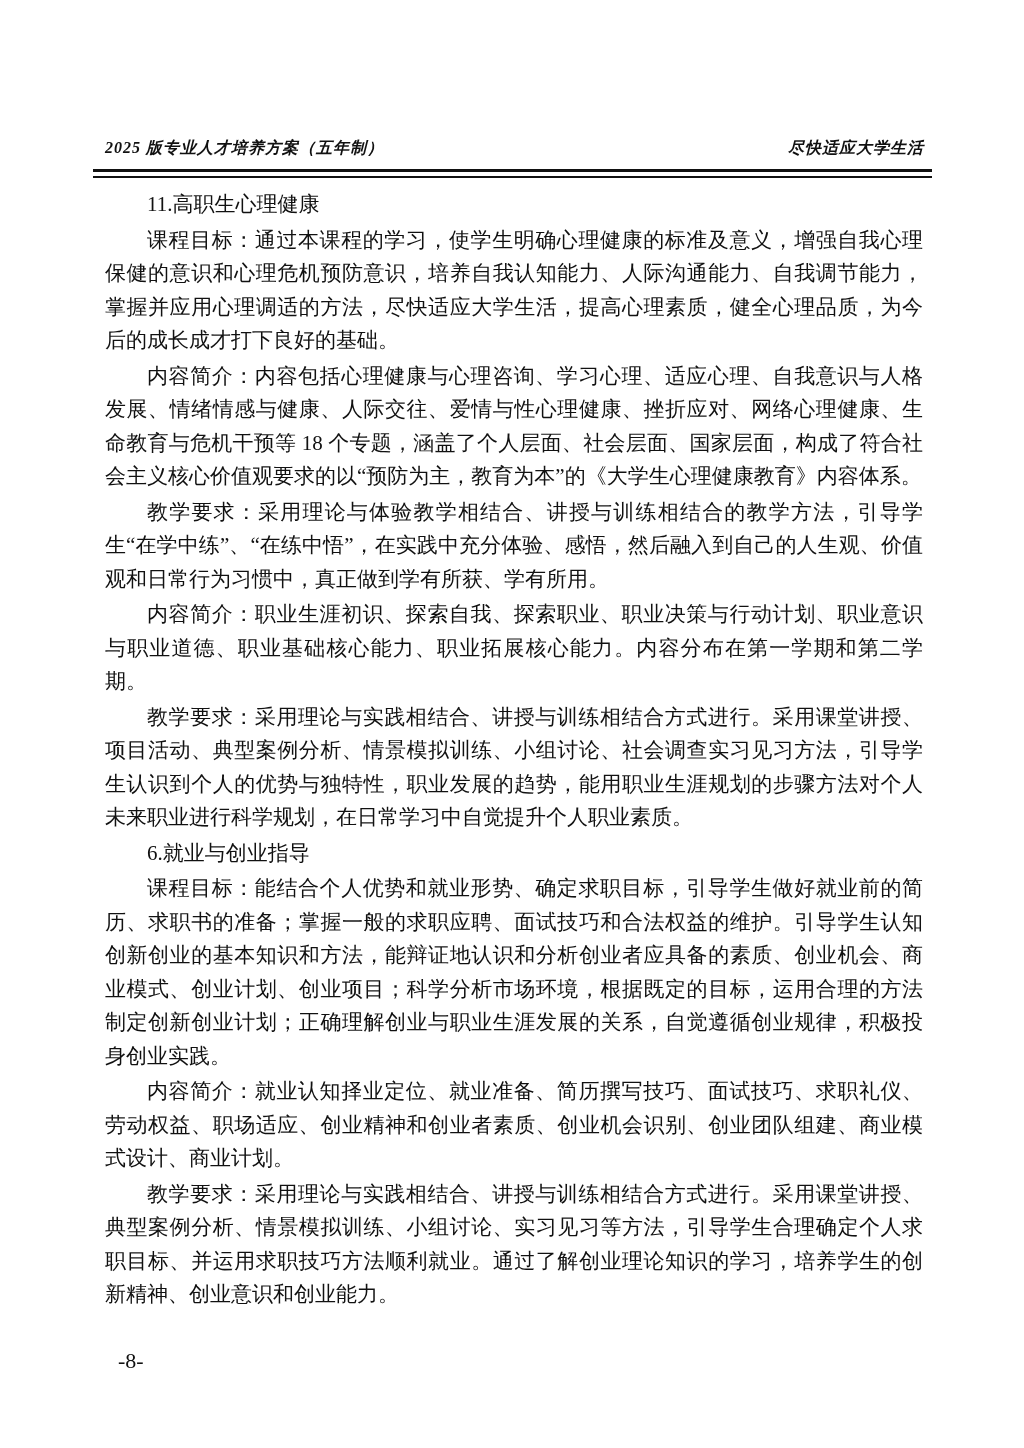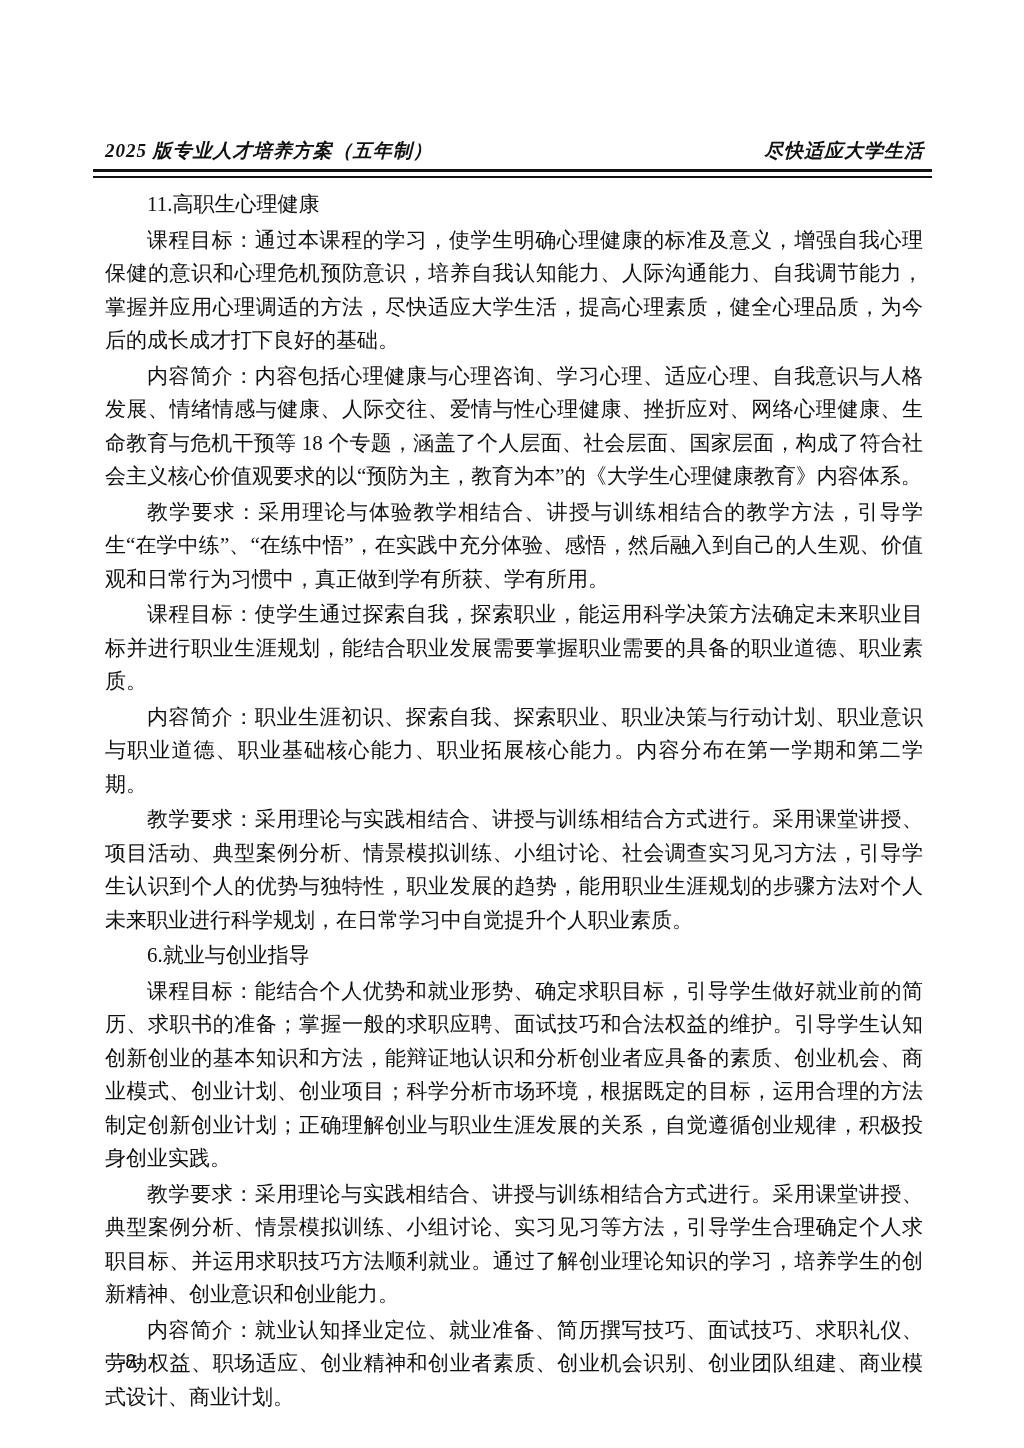--- a/index.html
+++ b/index.html
@@ -17,21 +17,21 @@
   }
   
   .page-header {
     position: absolute;
     top: 138px;
     left: 105px;
     right: 100px;
     display: flex;
     justify-content: space-between;
     align-items: flex-end;
-    font-size: 19px;
+    font-size: 16px;
     font-style: italic;
     font-weight: bold;
     letter-spacing: 1px;
     color: #111;
   }
   .header-rule {
     position: absolute;
     top: 169px;
     left: 93px;
     right: 92px;
@@ -80,28 +80,27 @@
 
   <div class="header-rule"></div>
 
   <div class="doc-body">
 
     <p class="sec-heading">11.高职生心理健康</p>
     <p>课程目标：通过本课程的学习，使学生明确心理健康的标准及意义，增强自我心理保健的意识和心理危机预防意识，培养自我认知能力、人际沟通能力、自我调节能力，掌握并应用心理调适的方法，尽快适应大学生活，提高心理素质，健全心理品质，为今后的成长成才打下良好的基础。</p>
     <p>内容简介：内容包括心理健康与心理咨询、学习心理、适应心理、自我意识与人格发展、情绪情感与健康、人际交往、爱情与性心理健康、挫折应对、网络心理健康、生命教育与危机干预等 18 个专题，涵盖了个人层面、社会层面、国家层面，构成了符合社会主义核心价值观要求的以“预防为主，教育为本”的《大学生心理健康教育》内容体系。</p>
     <p>教学要求：采用理论与体验教学相结合、讲授与训练相结合的教学方法，引导学生“在学中练”、“在练中悟”，在实践中充分体验、感悟，然后融入到自己的人生观、价值观和日常行为习惯中，真正做到学有所获、学有所用。</p>
 
-    <p>课程目标：使学生通过探索自我，探索职业，能运用科学决策方法确定未来职业目标并进行职业生涯规划，能结合职业发展需要掌握职业需要的具备的职业道德、职业素质。</p>
     <p>内容简介：职业生涯初识、探索自我、探索职业、职业决策与行动计划、职业意识与职业道德、职业基础核心能力、职业拓展核心能力。内容分布在第一学期和第二学期。</p>
     <p>教学要求：采用理论与实践相结合、讲授与训练相结合方式进行。采用课堂讲授、项目活动、典型案例分析、情景模拟训练、小组讨论、社会调查实习见习方法，引导学生认识到个人的优势与独特性，职业发展的趋势，能用职业生涯规划的步骤方法对个人未来职业进行科学规划，在日常学习中自觉提升个人职业素质。</p>
 
     <p class="sec-heading">6.就业与创业指导</p>
     <p>课程目标：能结合个人优势和就业形势、确定求职目标，引导学生做好就业前的简历、求职书的准备；掌握一般的求职应聘、面试技巧和合法权益的维护。引导学生认知创新创业的基本知识和方法，能辩证地认识和分析创业者应具备的素质、创业机会、商业模式、创业计划、创业项目；科学分析市场环境，根据既定的目标，运用合理的方法制定创新创业计划；正确理解创业与职业生涯发展的关系，自觉遵循创业规律，积极投身创业实践。</p>
+    <p>内容简介：就业认知择业定位、就业准备、简历撰写技巧、面试技巧、求职礼仪、劳动权益、职场适应、创业精神和创业者素质、创业机会识别、创业团队组建、商业模式设计、商业计划。</p>
     <p>教学要求：采用理论与实践相结合、讲授与训练相结合方式进行。采用课堂讲授、典型案例分析、情景模拟训练、小组讨论、实习见习等方法，引导学生合理确定个人求职目标、并运用求职技巧方法顺利就业。通过了解创业理论知识的学习，培养学生的创新精神、创业意识和创业能力。</p>
-    <p>内容简介：就业认知择业定位、就业准备、简历撰写技巧、面试技巧、求职礼仪、劳动权益、职场适应、创业精神和创业者素质、创业机会识别、创业团队组建、商业模式设计、商业计划。</p>
 
   </div>
 
   <div class="page-footer">
     <span>-8-</span>
   </div>
 
 </div>
 
 </body></html>

